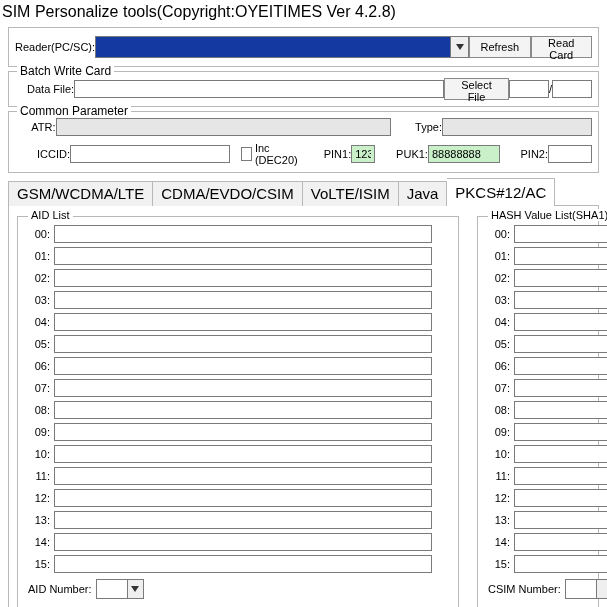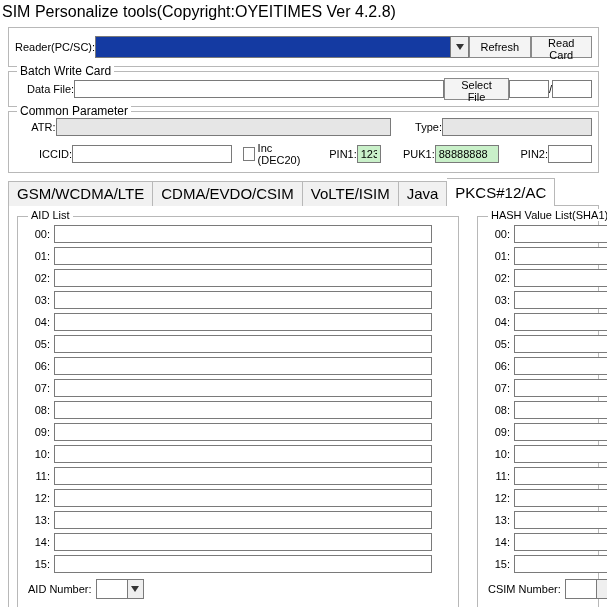--- a/index.html
+++ b/index.html
@@ -74,21 +74,21 @@
   </div>
   <div class="row">
     <span class="lbl" style="width:72px">ICCID:</span>
     <input class="inp" style="flex: 0 0 160px;" value="">
     <span style="width:14px"></span>
     <span class="chk"></span>
     <span>Inc  (DEC20)</span>
     <span class="lbl" style="width:42px;margin-left:18px">PIN1:</span>
     <input class="inp green" style="width: 24px;" value="1234">
     <span class="lbl" style="width:48px;margin-left:16px">PUK1:</span>
-    <input class="inp green" style="width: 64px;" value="88888888">
+    <input class="inp green" style="width: 72px;" value="88888888">
     <span class="lbl" style="width:42px;margin-left:16px">PIN2:</span>
     <input class="inp" style="width: 44px;" value="">
   </div>
 </div>
 
 <div class="tabs">
   <div class="tab">GSM/WCDMA/LTE</div>
   <div class="tab">CDMA/EVDO/CSIM</div>
   <div class="tab">VoLTE/ISIM</div>
   <div class="tab">Java</div>

